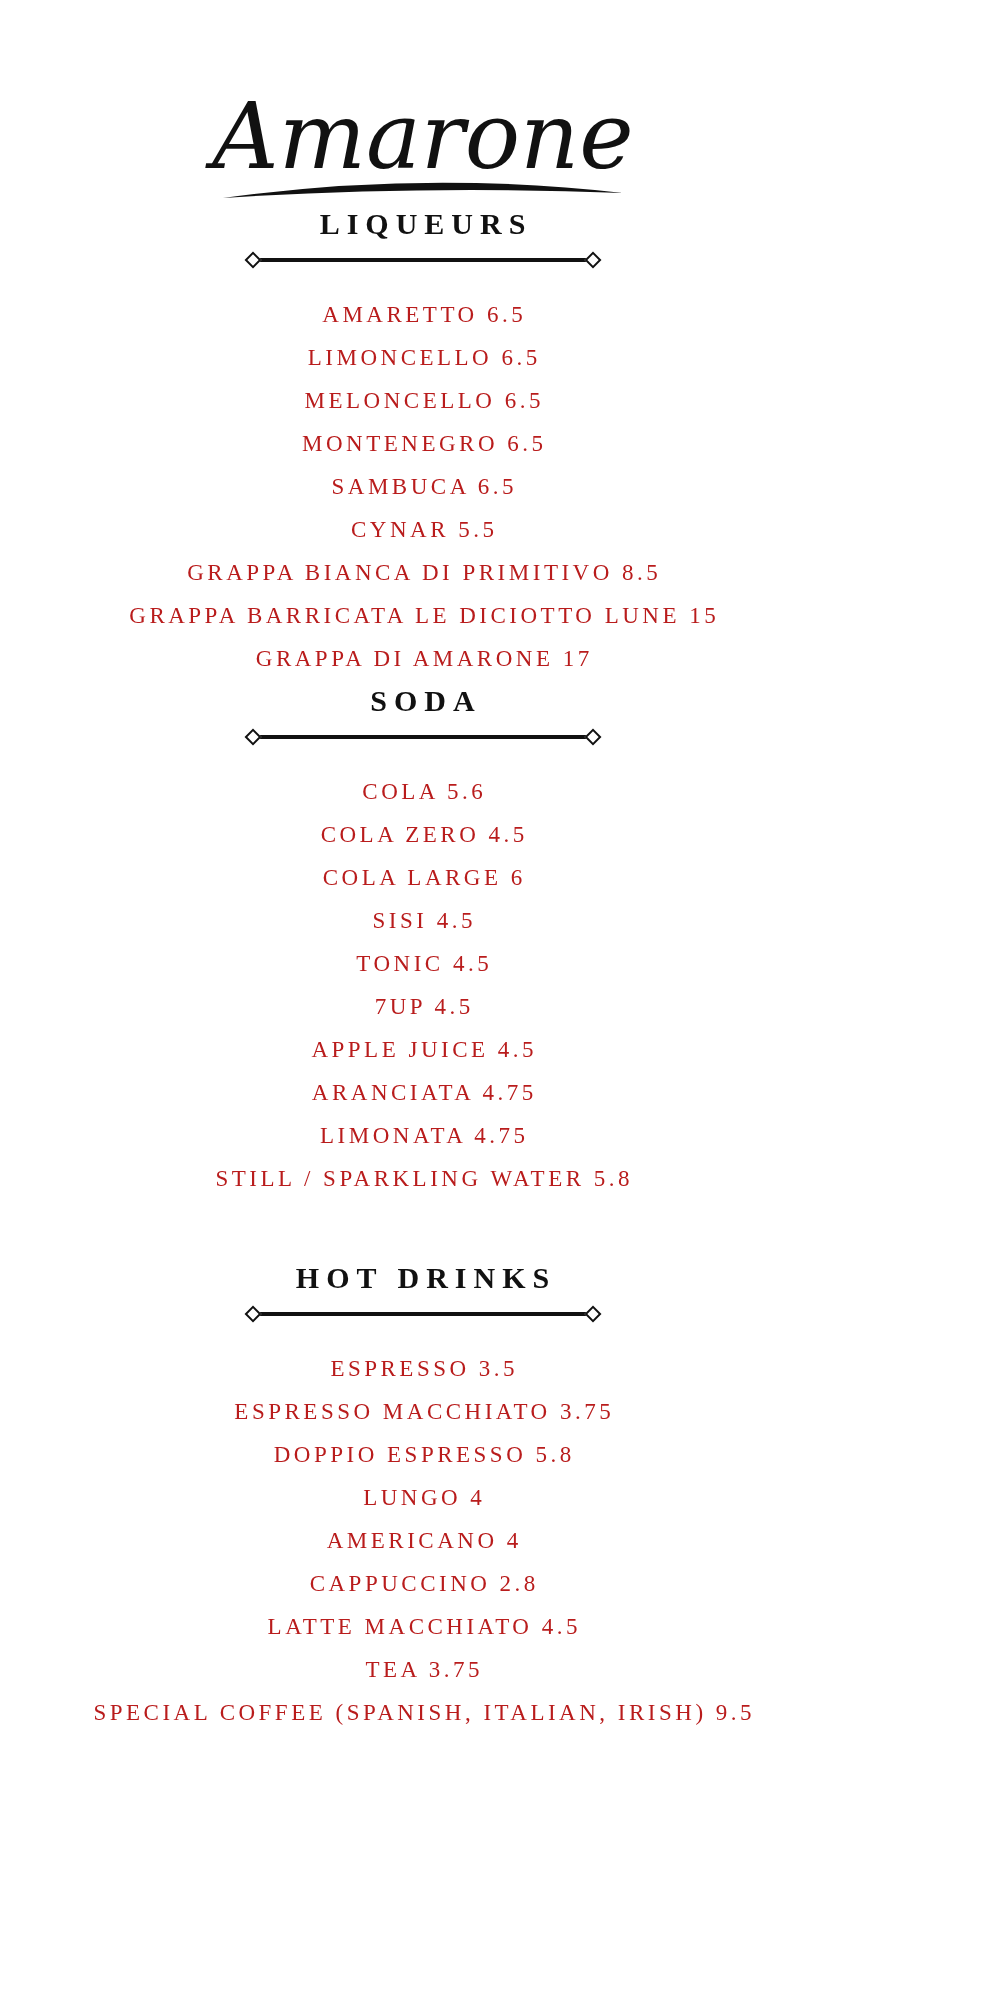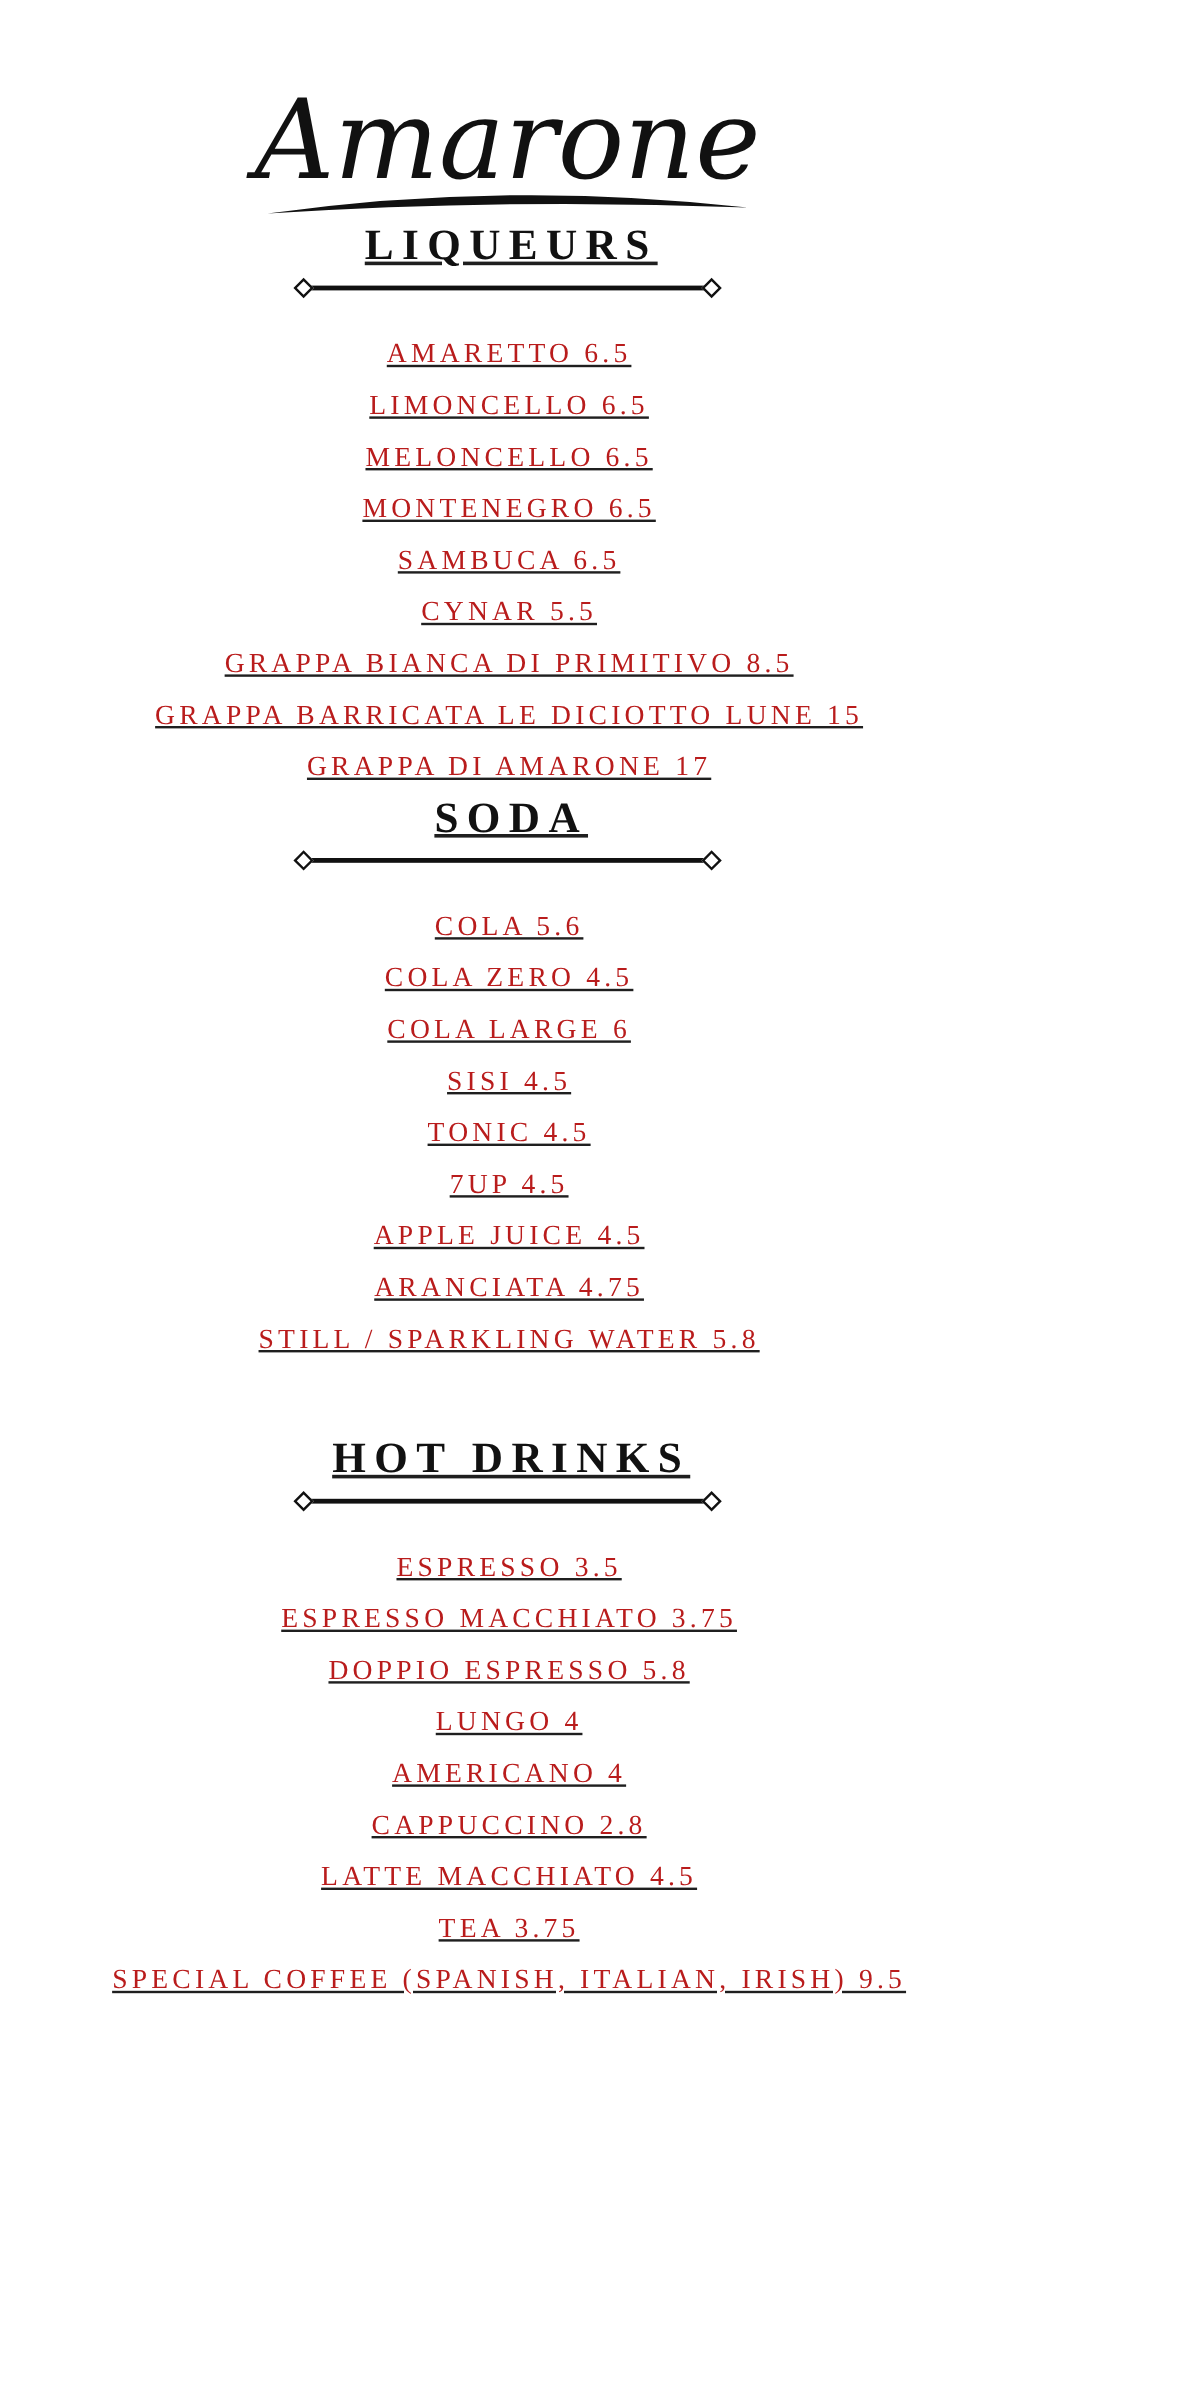--- a/index.html
+++ b/index.html
@@ -9,40 +9,39 @@
   body {
     width: 997px;
     height: 2000px;
     background: #ffffff;
     color: #1f1f1f;
     font-family: "Liberation Serif", serif;
     overflow: hidden;
   }
   .menu-page {
     width: 845px;
-    padding-top: 56px;
+    padding-top: 76px;
     text-align: center;
     box-sizing: border-box;
-    text-decoration: underline;
   }
   .logo-svg {
     display: block;
     margin: 0 auto;
   }
   .section {
     margin-top: 0;
   }
   .section + .section {
     margin-top: 62px;
   }
   .section-title {
     margin: 5px;
     font-family: "Liberation Serif", serif;
     font-weight: 700;
-    font-size: 36px;
+    font-size: 30px;
     line-height: 32px;
     letter-spacing: 7px;
     text-indent: 7px; 
     color: #111111;
   }
   .logo-block .section-title {
     margin-top: -14px;
   }
   .divider {
     display: flex;
@@ -123,20 +122,21 @@
     </div>
     <ul class="item-list">
       <li>COLA 5.6</li>
       <li>COLA ZERO 4.5</li>
       <li>COLA LARGE 6</li>
       <li>SISI 4.5</li>
       <li>TONIC 4.5</li>
       <li>7UP 4.5</li>
       <li>APPLE JUICE 4.5</li>
       <li>ARANCIATA 4.75</li>
+      <li>LIMONATA 4.75</li>
       <li>STILL / SPARKLING WATER 5.8</li>
     </ul>
   </div>
 
   <div class="section">
     <h2 class="section-title">HOT DRINKS</h2>
     <div class="divider">
       <span class="diamond"></span>
       <span class="divider-line"></span>
       <span class="diamond"></span>

